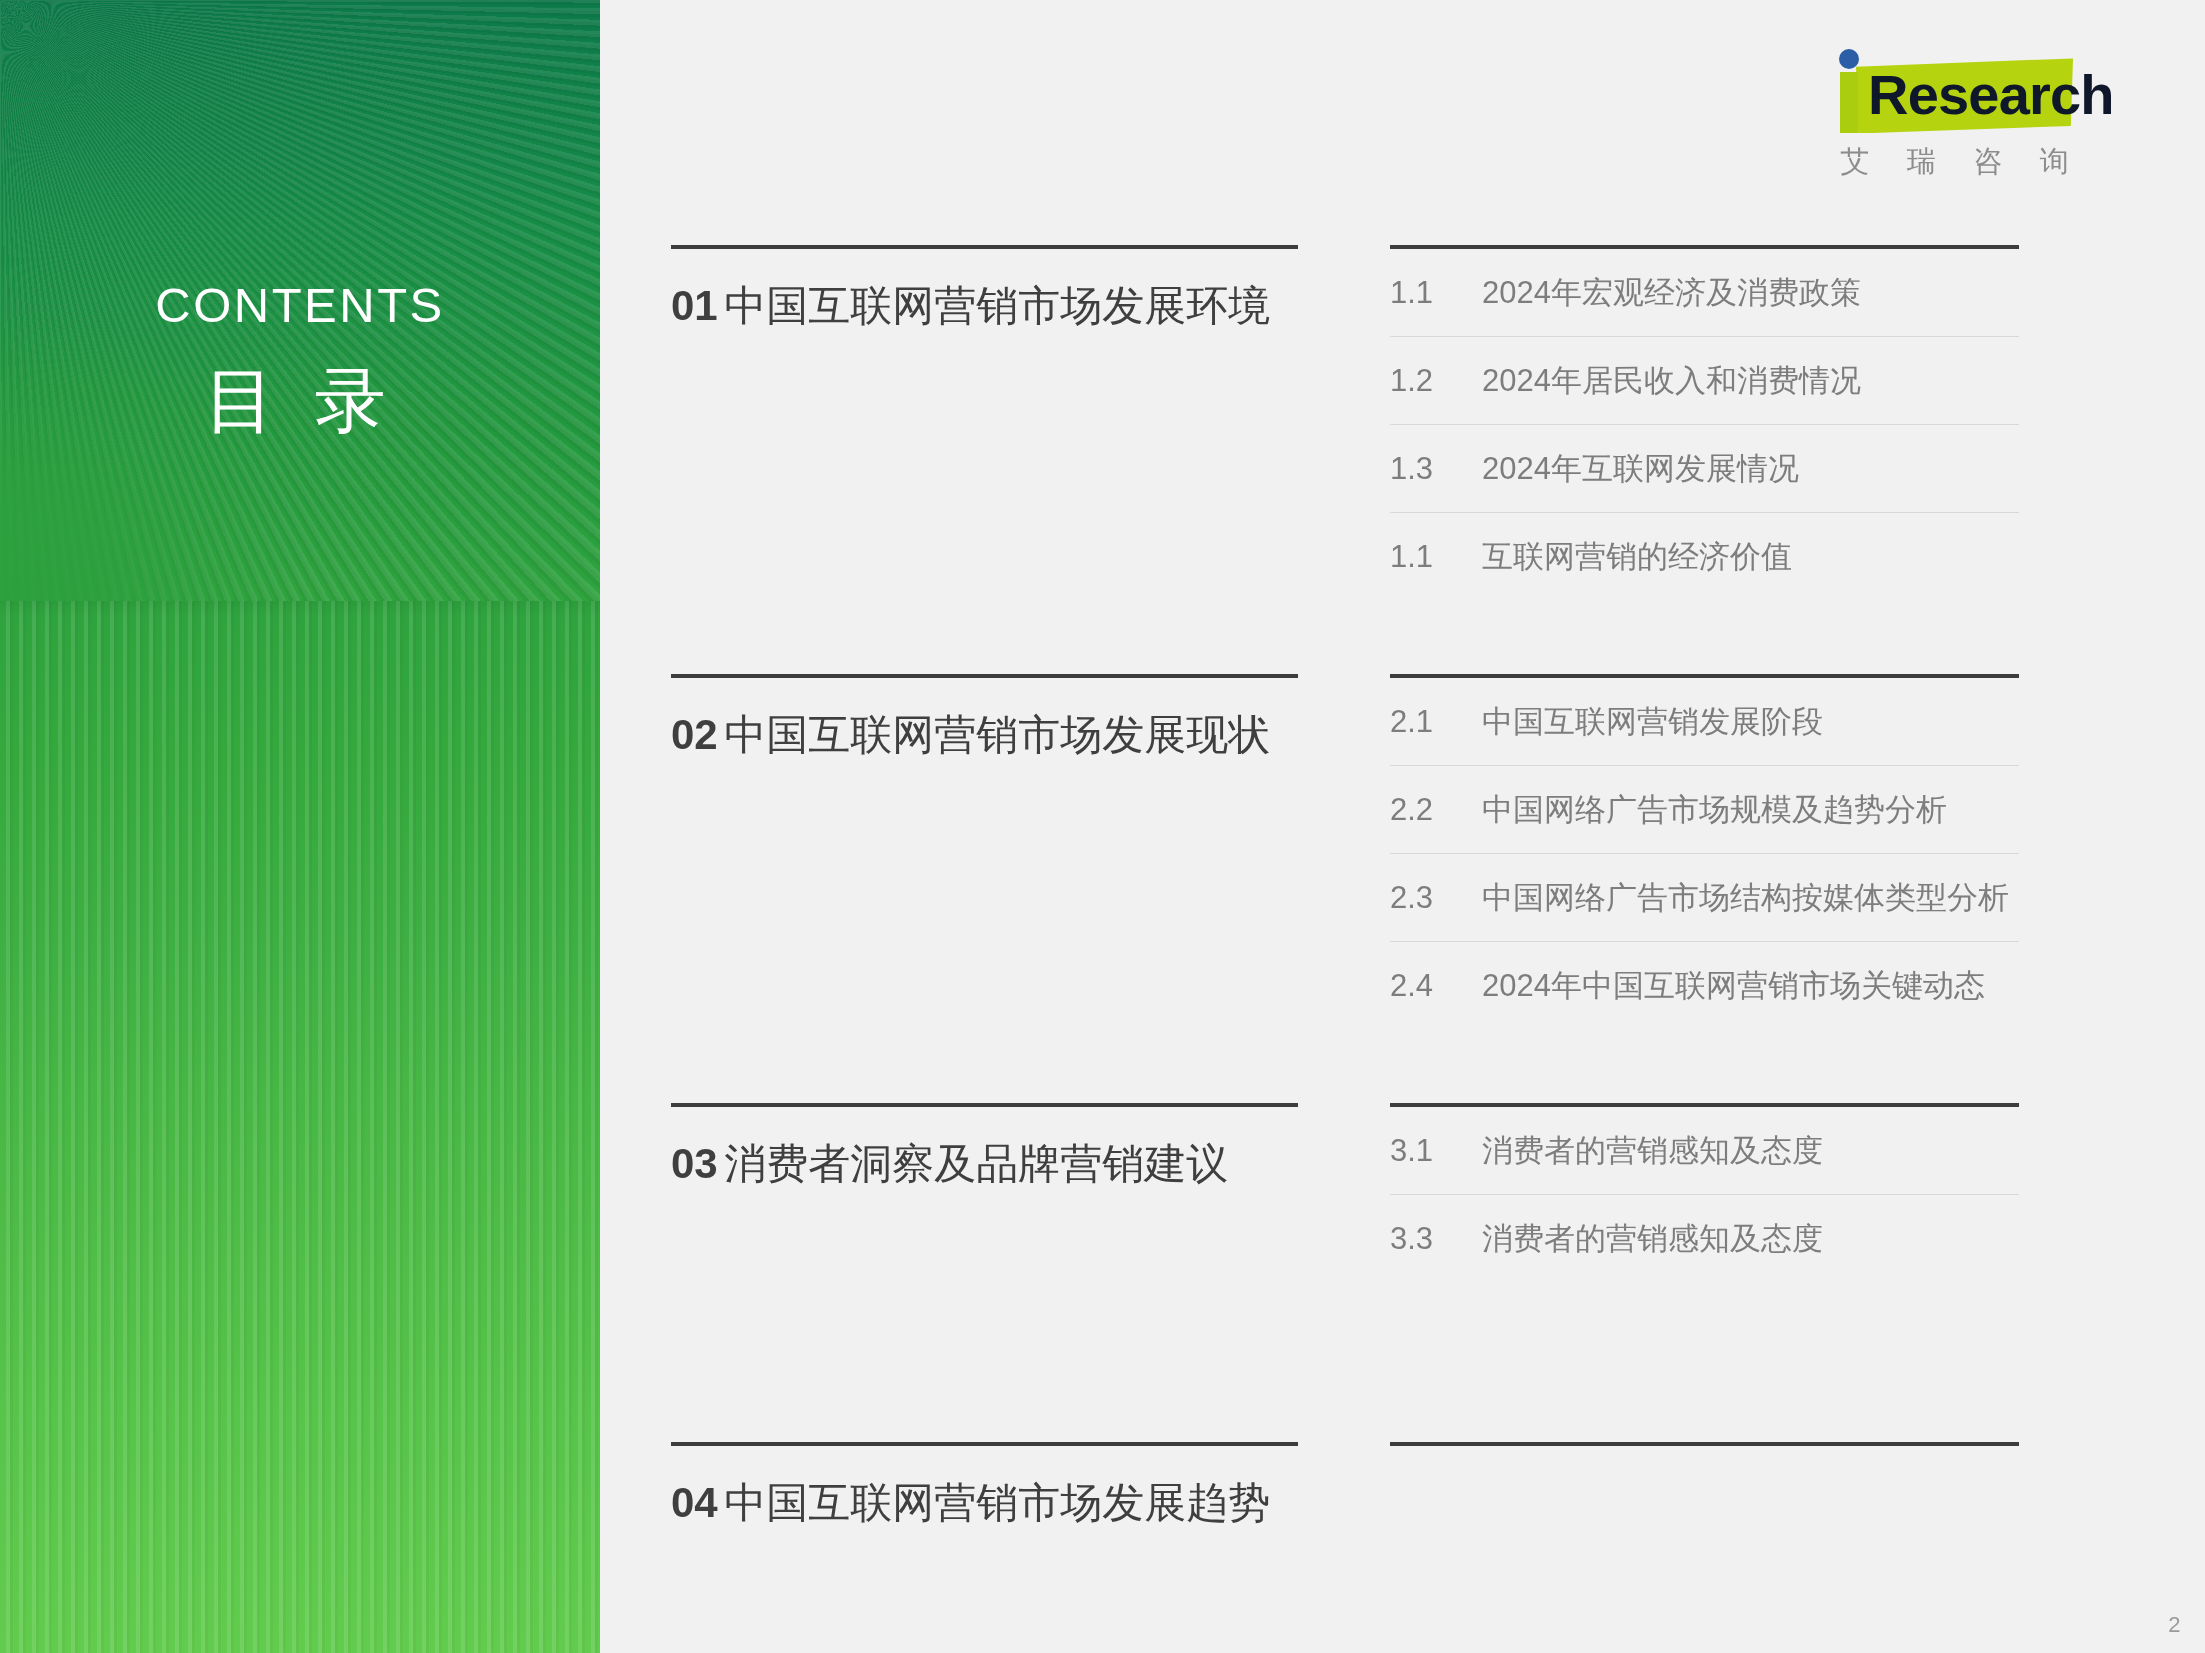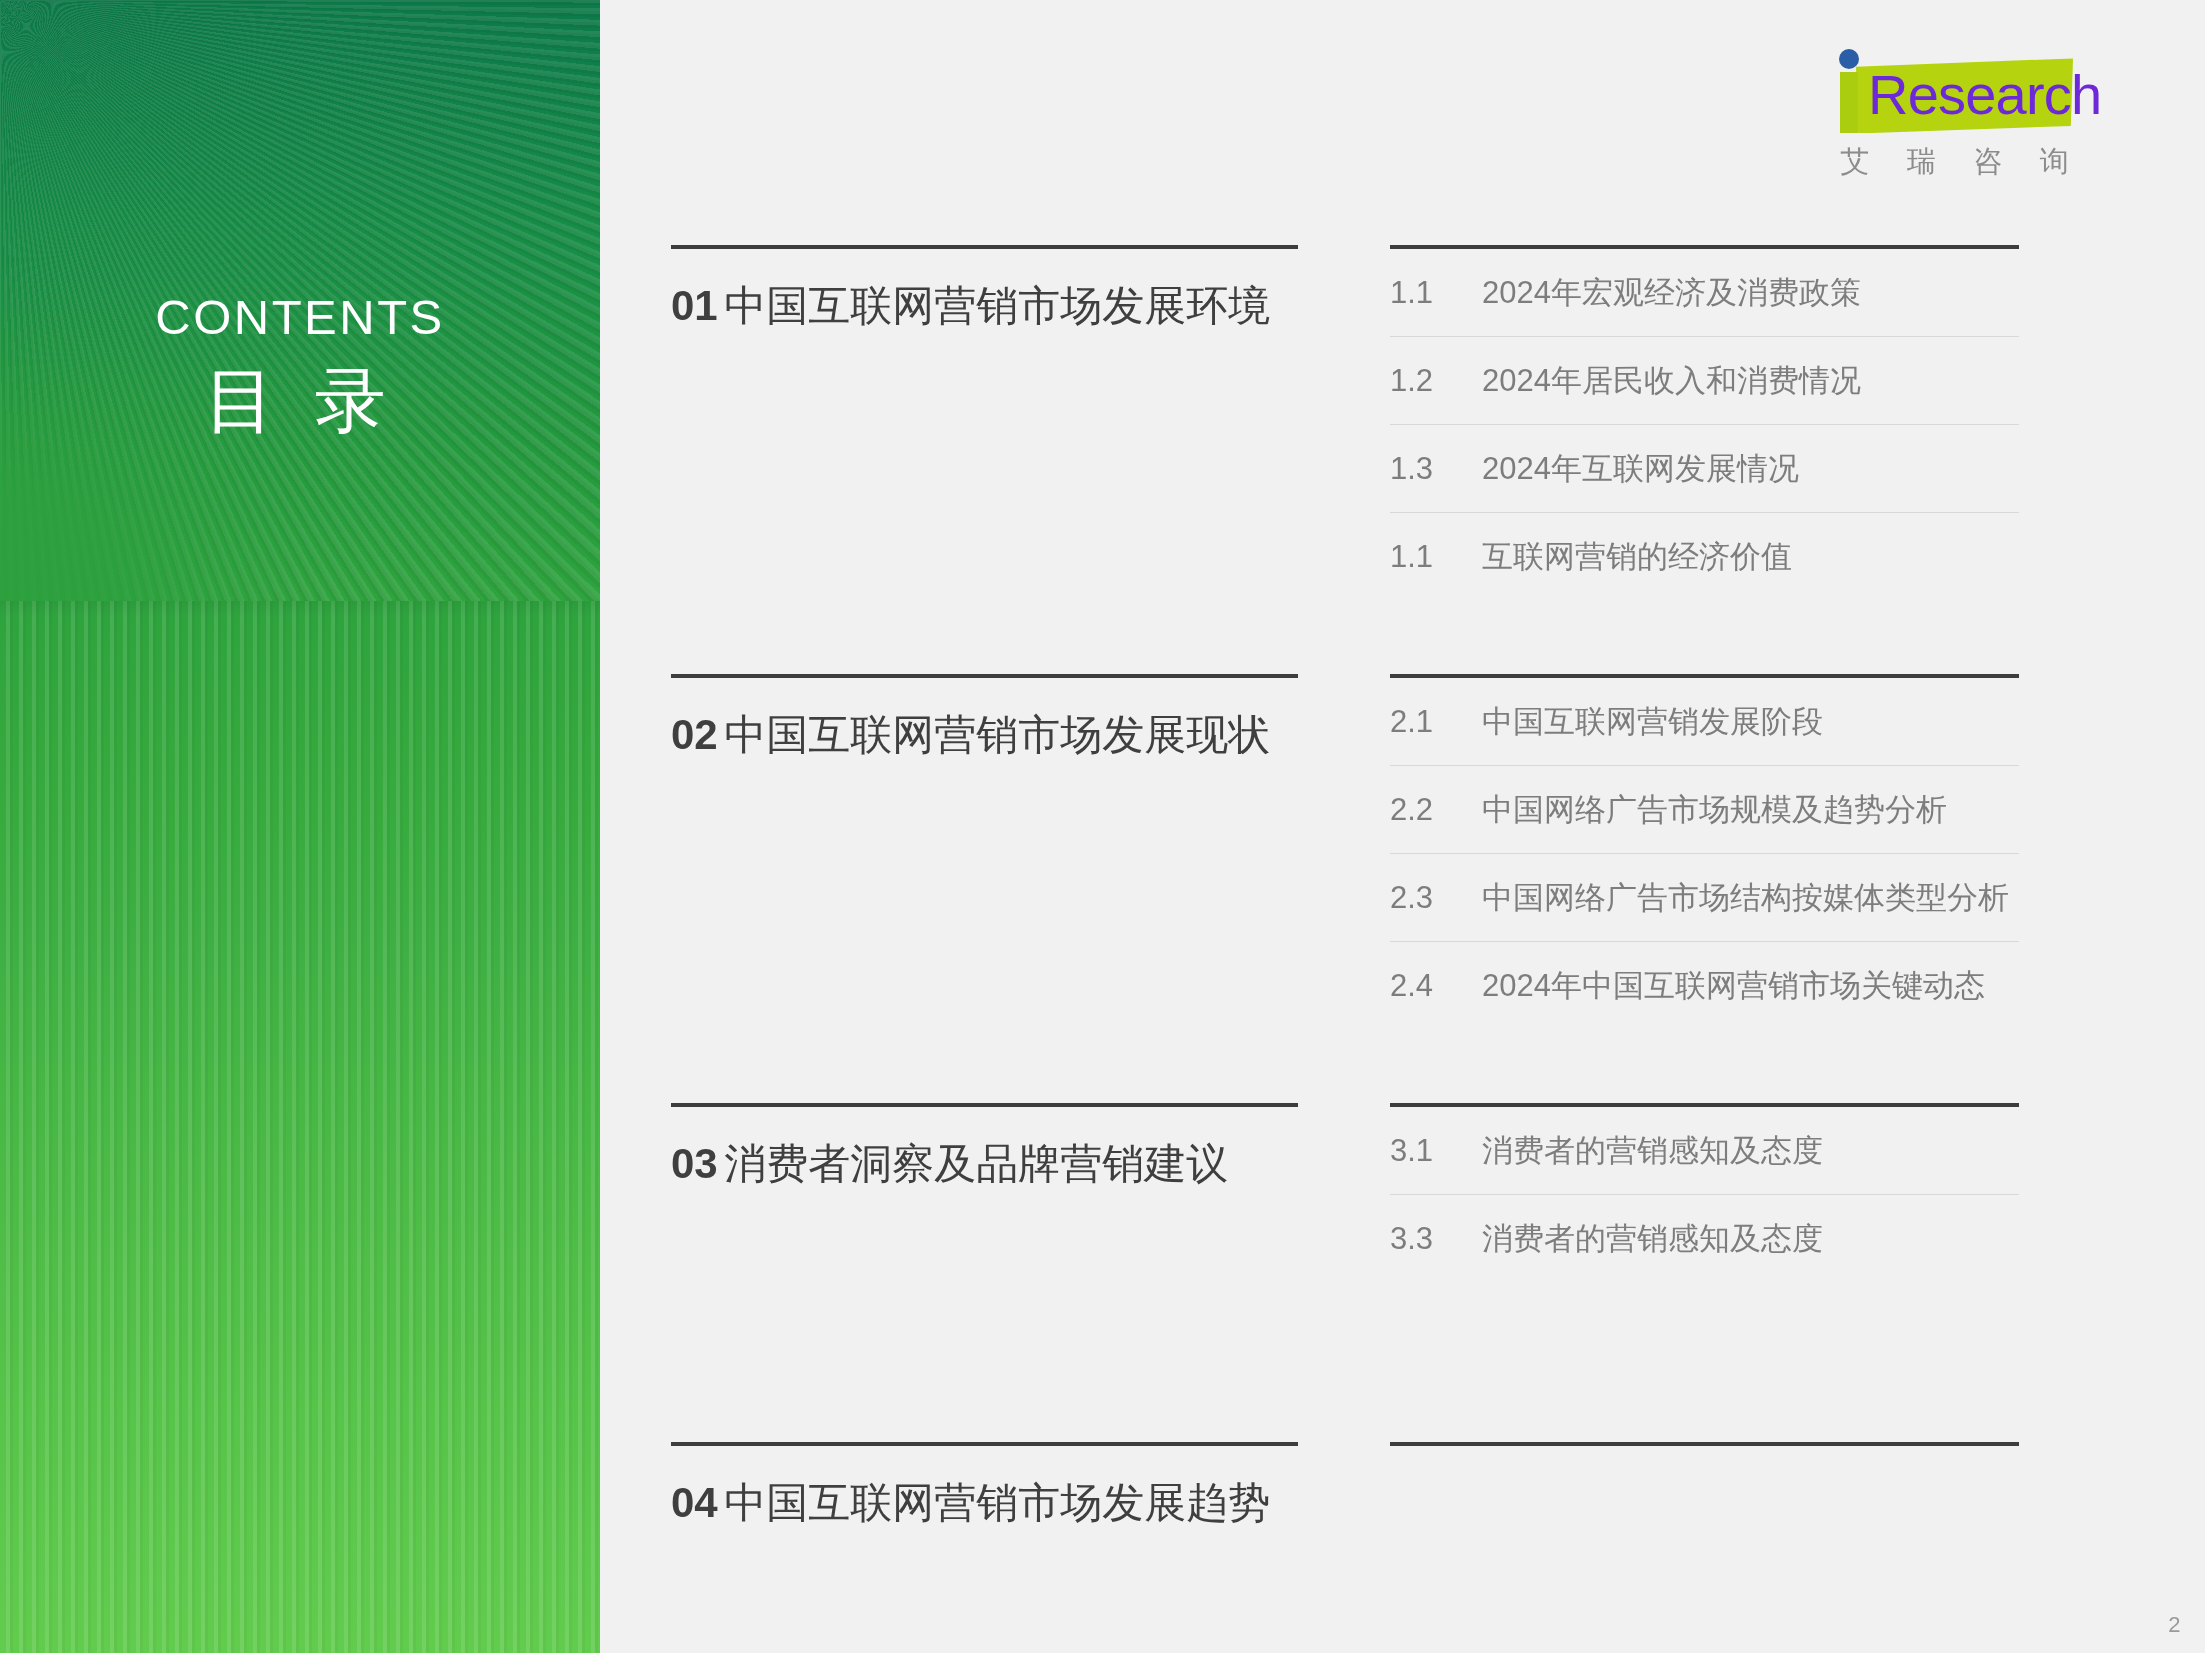--- a/index.html
+++ b/index.html
@@ -106,21 +106,20 @@
   }
   #contents-en {
     position: absolute;
     left: 0; top: 281px;
     width: 600px;
     color: #ffffff;
     font-size: 49px;
     font-weight: 300;
     letter-spacing: 2.5px;
     line-height: 1;
-    margin-top: 12px;
   }
   #contents-cn {
     position: absolute;
     left: 0; top: 365px;
     width: 600px;
     color: #ffffff;
     font-size: 71px;
     font-weight: 300;
     letter-spacing: 9.8px;
     line-height: 1;
@@ -156,23 +155,23 @@
   #logo-i-dot {
     position: absolute;
     left: 25px; top: 1.6px;
     width: 20.4px; height: 20.4px;
     border-radius: 50%;
     background: #2a5fa8;
   }
   #logo-word {
     position: absolute;
     left: 54px; top: 19.6px;
-    color: #6d28d9;
+    color: #0f172a;
     font-size: 56px;
-    font-weight: 400;
+    font-weight: 700;
     line-height: 1;
     letter-spacing: -0.8px;
   }
   #logo-sub {
     position: absolute;
     left: 11.4px;
     top: 95px;
     width: 258px;
     text-align: right;
     color: #8c8c8c;

